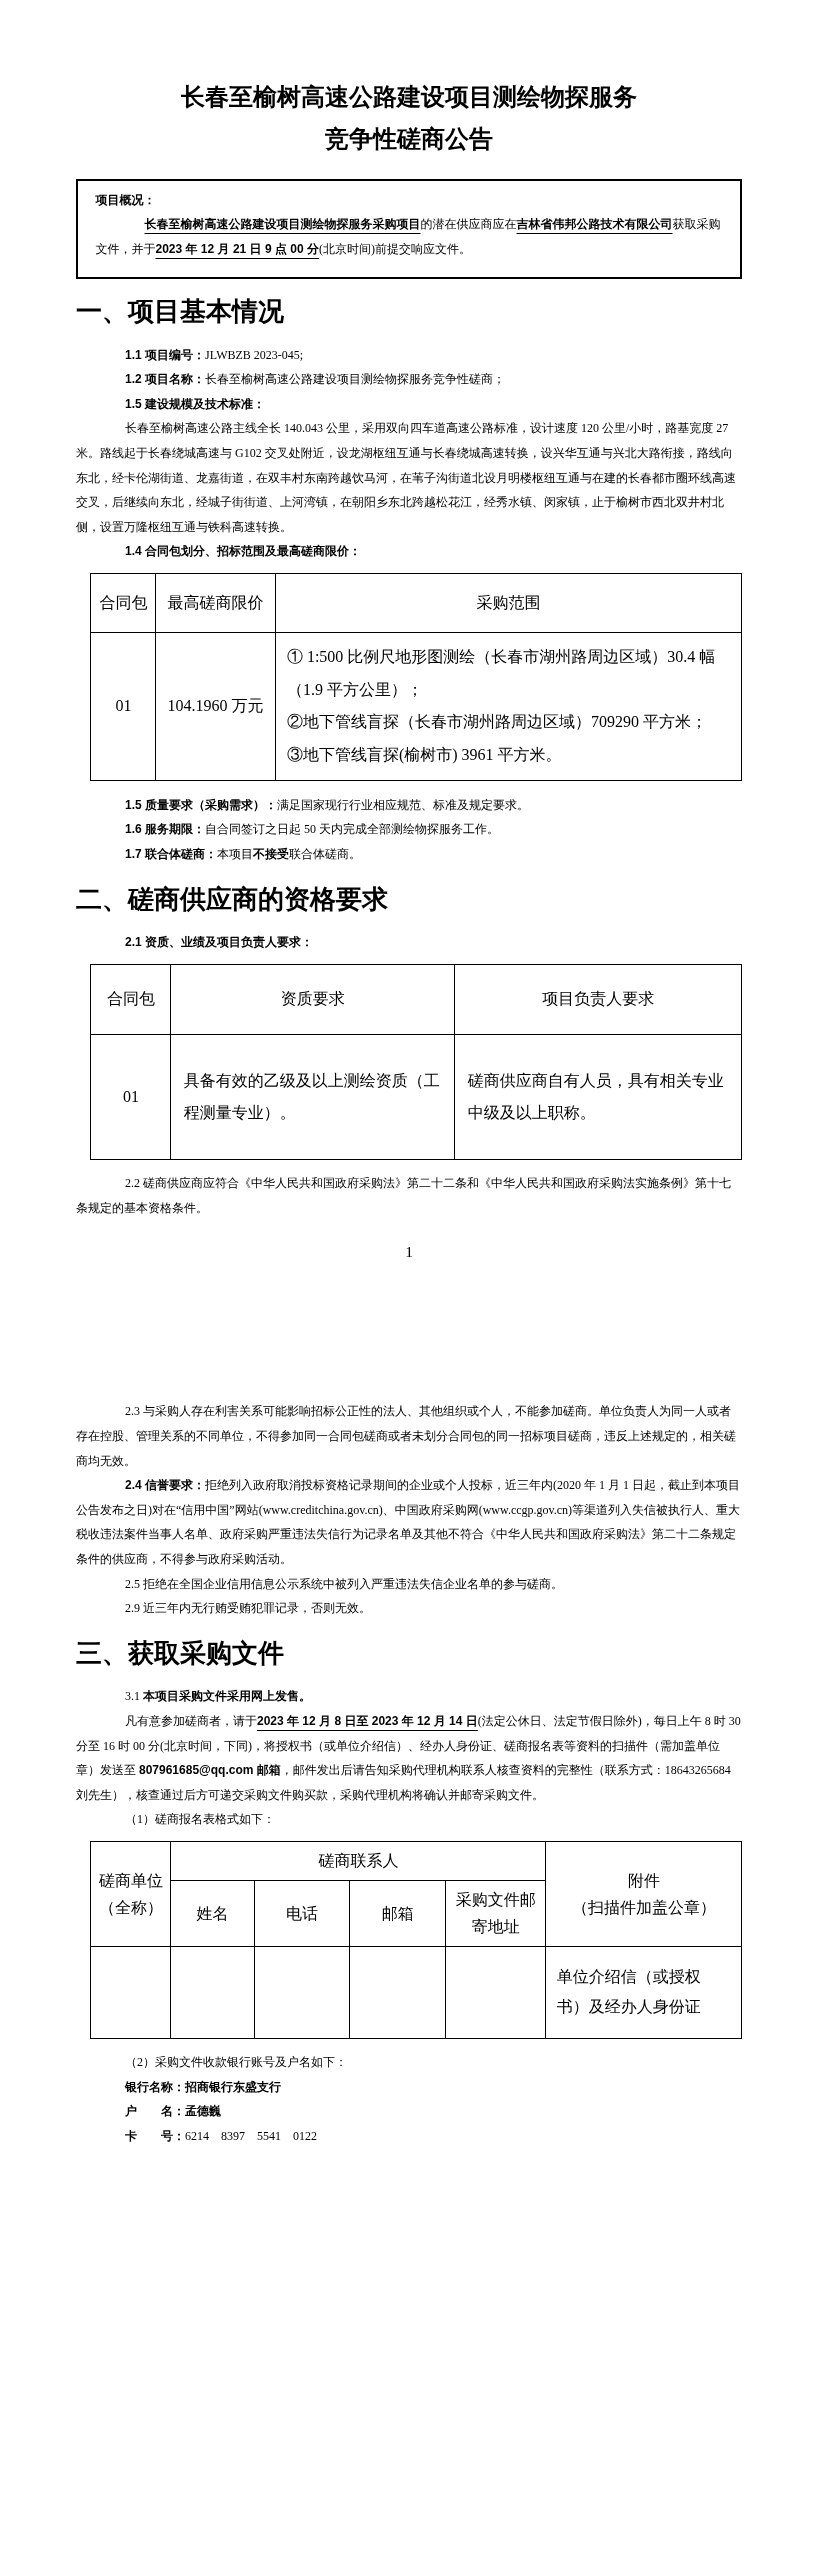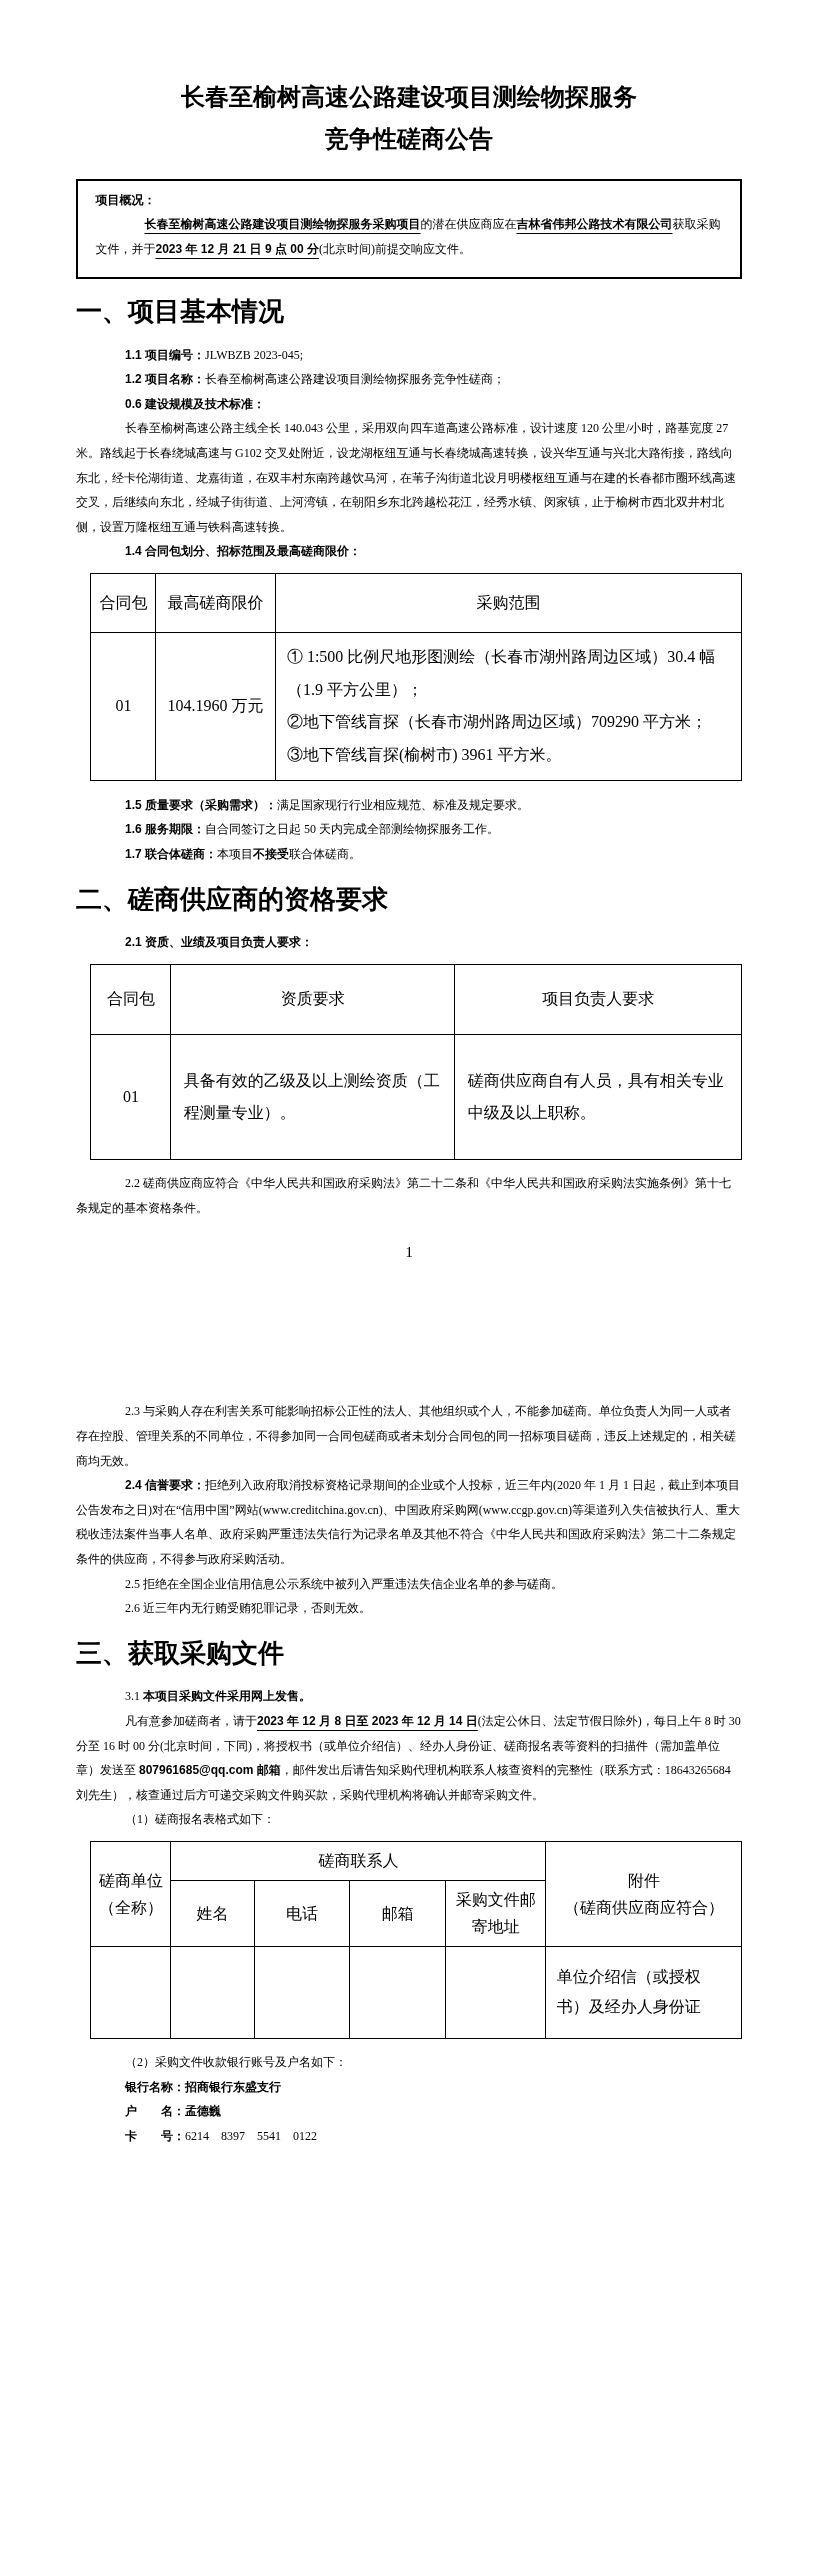--- a/index.html
+++ b/index.html
@@ -49,21 +49,21 @@
 
     <div class="overview-box">
       <p class="line"><span class="b">项目概况：</span></p>
       <p class="line indent"><span class="b u">长春至榆树高速公路建设项目测绘物探服务采购项目</span><span>的潜在供应商应在</span><span class="b u">吉林省伟邦公路技术有限公司</span><span>获取采购文件，并于</span><span class="b u">2023 年 12 月 21 日 9 点 00 分</span><span>(北京时间)前提交响应文件。</span></p>
     </div>
 
     <h2 class="sec">一、项目基本情况</h2>
 
     <p class="line indent"><span class="b">1.1 项目编号：</span><span>JLWBZB 2023-045;</span></p>
     <p class="line indent"><span class="b">1.2 项目名称：</span><span>长春至榆树高速公路建设项目测绘物探服务竞争性磋商；</span></p>
-    <p class="line indent"><span class="b">0.6 建设规模及技术标准：</span></p>
+    <p class="line indent"><span class="b">1.5 建设规模及技术标准：</span></p>
     <p class="line indent">长春至榆树高速公路主线全长 140.043 公里，采用双向四车道高速公路标准，设计速度 120 公里/小时，路基宽度 27 米。路线起于长春绕城高速与 G102 交叉处附近，设龙湖枢纽互通与长春绕城高速转换，设兴华互通与兴北大路衔接，路线向东北，经卡伦湖街道、龙嘉街道，在双丰村东南跨越饮马河，在苇子沟街道北设月明楼枢纽互通与在建的长春都市圈环线高速交叉，后继续向东北，经城子街街道、上河湾镇，在朝阳乡东北跨越松花江，经秀水镇、闵家镇，止于榆树市西北双井村北侧，设置万隆枢纽互通与铁科高速转换。</p>
     <p class="line indent"><span class="b">1.4 合同包划分、招标范围及最高磋商限价：</span></p>
 
     <table class="tbl t1">
       <colgroup>
           <col style="width:10%">
           <col style="width:18.3%">
           <col style="width:71.7%">
         </colgroup>
       <tbody>
@@ -113,21 +113,21 @@
       </table>
 
     <p class="line indent">2.2 磋商供应商应符合《中华人民共和国政府采购法》第二十二条和《中华人民共和国政府采购法实施条例》第十七条规定的基本资格条件。</p>
 
     <div class="pgnum">1</div>
     <div class="pgap"></div>
 
     <p class="line indent">2.3 与采购人存在利害关系可能影响招标公正性的法人、其他组织或个人，不能参加磋商。单位负责人为同一人或者存在控股、管理关系的不同单位，不得参加同一合同包磋商或者未划分合同包的同一招标项目磋商，违反上述规定的，相关磋商均无效。</p>
     <p class="line indent"><span class="b">2.4 信誉要求：</span><span>拒绝列入政府取消投标资格记录期间的企业或个人投标，近三年内(2020 年 1 月 1 日起，截止到本项目公告发布之日)对在“信用中国”网站(www.creditchina.gov.cn)、中国政府采购网(www.ccgp.gov.cn)等渠道列入失信被执行人、重大税收违法案件当事人名单、政府采购严重违法失信行为记录名单及其他不符合《中华人民共和国政府采购法》第二十二条规定条件的供应商，不得参与政府采购活动。</span></p>
     <p class="line indent">2.5 拒绝在全国企业信用信息公示系统中被列入严重违法失信企业名单的参与磋商。</p>
-    <p class="line indent">2.6 近三年内无行贿受贿犯罪记录，否则无效。</p>
+    <p class="line indent">2.9 近三年内无行贿受贿犯罪记录，否则无效。</p>
 
     <h2 class="sec">三、获取采购文件</h2>
 
     <p class="line indent"><span>3.1 </span><span class="b">本项目采购文件采用网上发售。</span></p>
     <p class="line indent"><span>凡有意参加磋商者，请于</span><span class="b u">2023 年 12 月 8 日至 2023 年 12 月 14 日</span><span>(法定公休日、法定节假日除外)，每日上午 8 时 30 分至 16 时 00 分(北京时间，下同)，将授权书（或单位介绍信）、经办人身份证、磋商报名表等资料的扫描件（需加盖单位章）发送至 </span><span class="b">807961685@qq.com 邮箱</span><span>，邮件发出后请告知采购代理机构联系人核查资料的完整性（联系方式：18643265684 刘先生），核查通过后方可递交采购文件购买款，采购代理机构将确认并邮寄采购文件。</span></p>
 
     <p class="line indent">（1）磋商报名表格式如下：</p>
 
     <table class="tbl reg">
       <colgroup>
@@ -135,21 +135,21 @@
           <col style="width:12.8%">
           <col style="width:14.7%">
           <col style="width:14.7%">
           <col style="width:15.4%">
           <col style="width:30.1%">
         </colgroup>
       <tbody>
           <tr>
         <th rowspan="2">磋商单位（全称）</th>
         <th colspan="4">磋商联系人</th>
-        <th rowspan="2"><span>附件</span><br><span>（磋商供应商应符合）</span></th>
+        <th rowspan="2"><span>附件</span><br><span>（扫描件加盖公章）</span></th>
       </tr>
       <tr>
         <th>姓名</th>
         <th>电话</th>
         <th>邮箱</th>
         <th>采购文件邮寄地址</th>
       </tr>
       <tr>
         <td></td>
         <td></td>

